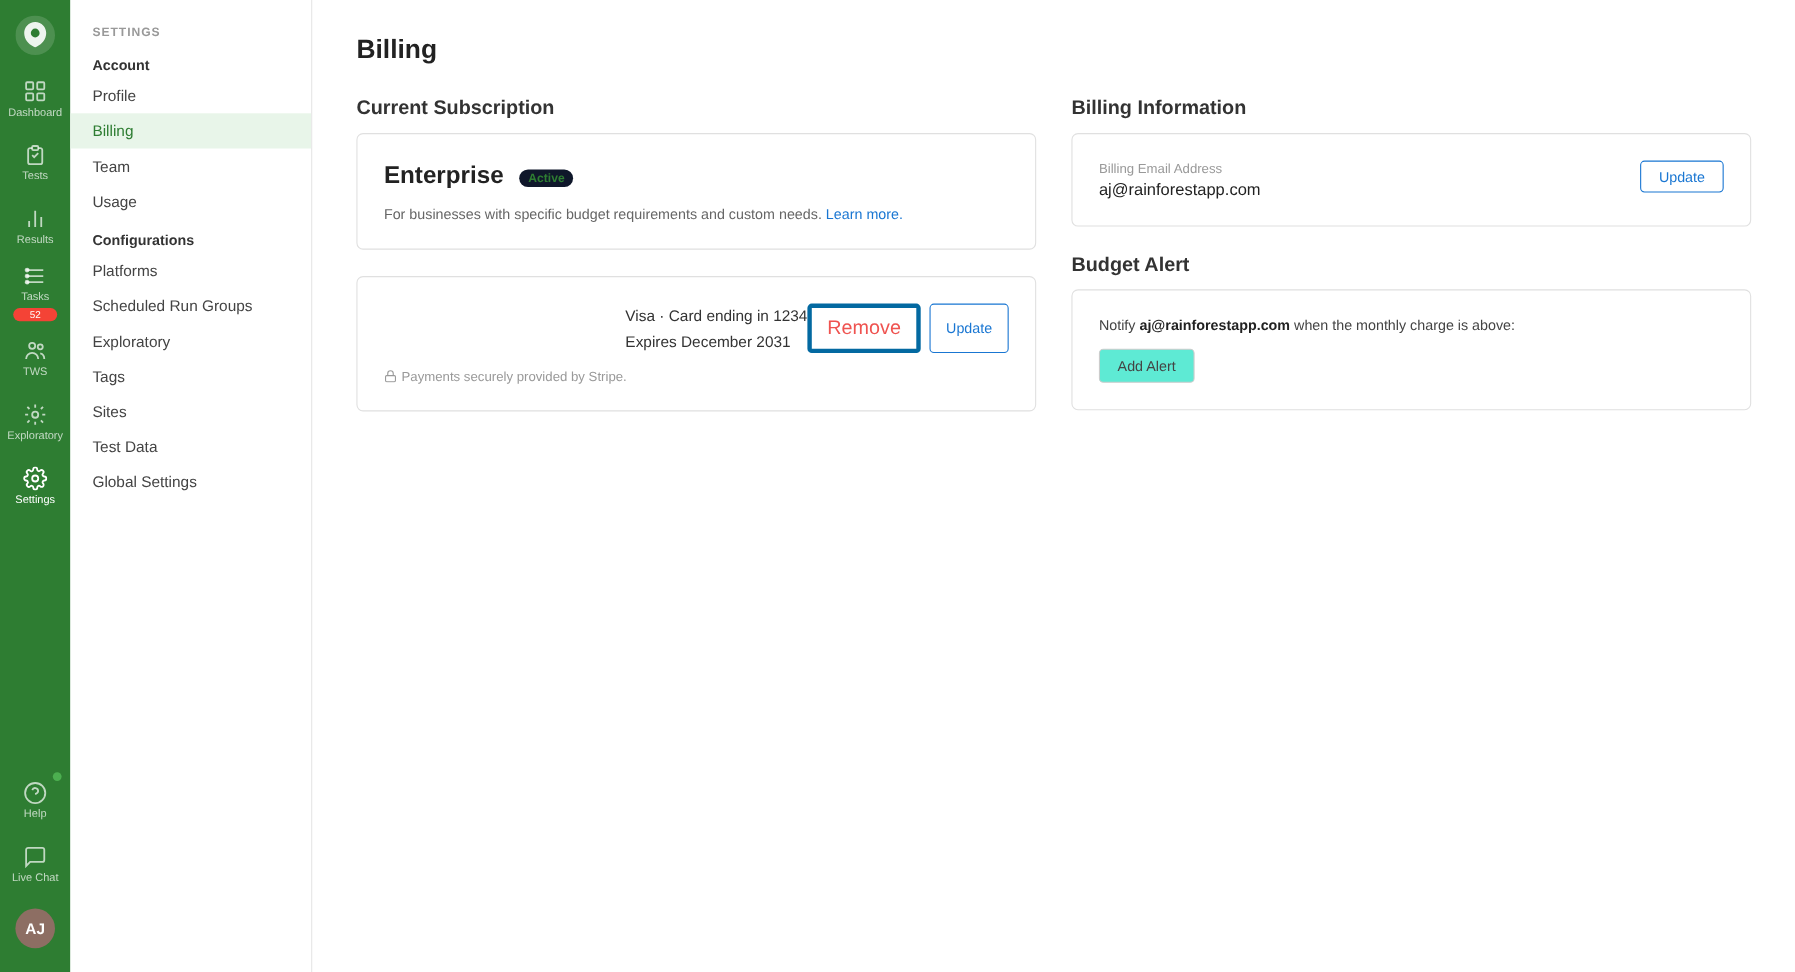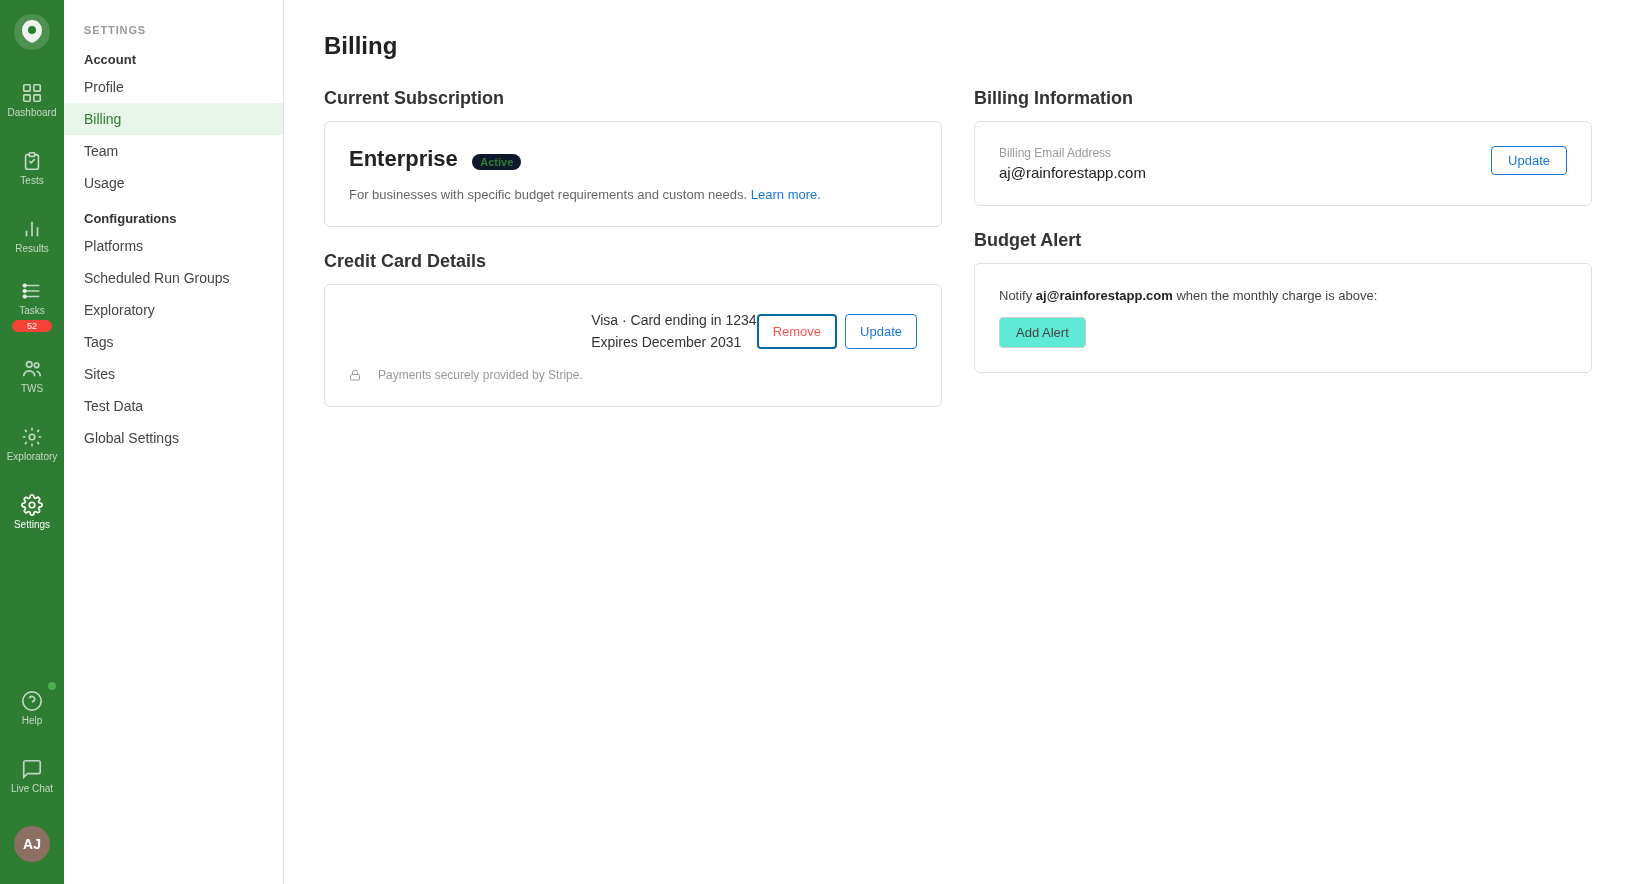--- a/index.html
+++ b/index.html
@@ -6,21 +6,21 @@
     body { font-family: -apple-system, BlinkMacSystemFont, 'Segoe UI', sans-serif; display: flex; height: 884px; overflow: hidden; background: #f8f8f8; }
 
     
     .nav-rail {
       width: 64px;
       background: #2e7d32;
       display: flex;
       flex-direction: column;
       align-items: center;
       padding: 12px 0;
-      gap: 12px;
+      gap: 2px;
       flex-shrink: 0;
     }
     .nav-logo {
       width: 40px; height: 40px; margin-bottom: 8px;
       display: flex; align-items: center; justify-content: center;
     }
     .nav-item {
       width: 64px; min-height: 56px;
       display: flex; flex-direction: column; align-items: center; justify-content: center;
       color: rgba(255,255,255,0.7); cursor: pointer; gap: 3px; padding: 4px 0;
@@ -85,29 +85,29 @@
       font-size: 11px; font-weight: 600; padding: 2px 8px; border-radius: 12px;
       margin-left: 10px; vertical-align: middle;
     }
     .plan-desc { font-size: 13px; color: #666; margin-top: 15px; }
     .plan-desc a { color: #1976d2; text-decoration: none; }
 
     
     .card-info { font-size: 14px; color: #333; line-height: 1.6; }
     .card-actions { display: flex; gap: 8px; }
     .btn-remove {
-      border: 2px solid #0369a1; color: #ef5350; background: #fff;
-      padding: 8px 14px; border-radius: 4px; cursor: pointer; font-size: 13px;
+      border: 4px solid #0369a1; color: #ef5350; background: #fff;
+      padding: 8px 14px; border-radius: 4px; cursor: pointer; font-size: 18px;
     }
     .btn-update-card {
       border: 1px solid #1976d2; color: #1976d2; background: #fff;
       padding: 6px 14px; border-radius: 4px; cursor: pointer; font-size: 13px;
     }
     .card-row { display: flex; justify-content: flex-end; align-items: center; }
-    .stripe-note { font-size: 12px; color: #999; margin-top: 14px; display: flex; align-items: center; gap: 17px; }
+    .stripe-note { font-size: 12px; color: #999; margin-top: 14px; display: flex; align-items: center; gap: 4px; }
 
     
     .billing-email-label { font-size: 12px; color: #999; margin-bottom: 4px; }
     .billing-email { font-size: 15px; color: #222; }
     .billing-info-row { display: flex; justify-content: space-between; align-items: flex-start; }
     .btn-update-email {
       border: 1px solid #1976d2; color: #1976d2; background: #fff;
       padding: 6px 16px; border-radius: 4px; cursor: pointer; font-size: 13px;
     }
 
@@ -278,21 +278,20 @@
             <span class="badge-active">Active</span>
           </div>
           <p class="plan-desc">
             <span>For businesses with specific budget requirements and custom needs.</span>
             <a href="#">Learn more.</a>
           </p>
         </div>
       </div>
 
       <div style="margin-top: 24px;">
-        <div class="section-title">Credit Card Details</div>
         <div class="card">
           <div class="card-row">
             <div>
               <div class="card-info">Visa · Card ending in 1234</div>
               <div class="card-info">Expires December 2031</div>
             </div>
             <div class="card-actions">
               <button class="btn-remove">Remove</button>
               <button class="btn-update-card">Update</button>
             </div>

